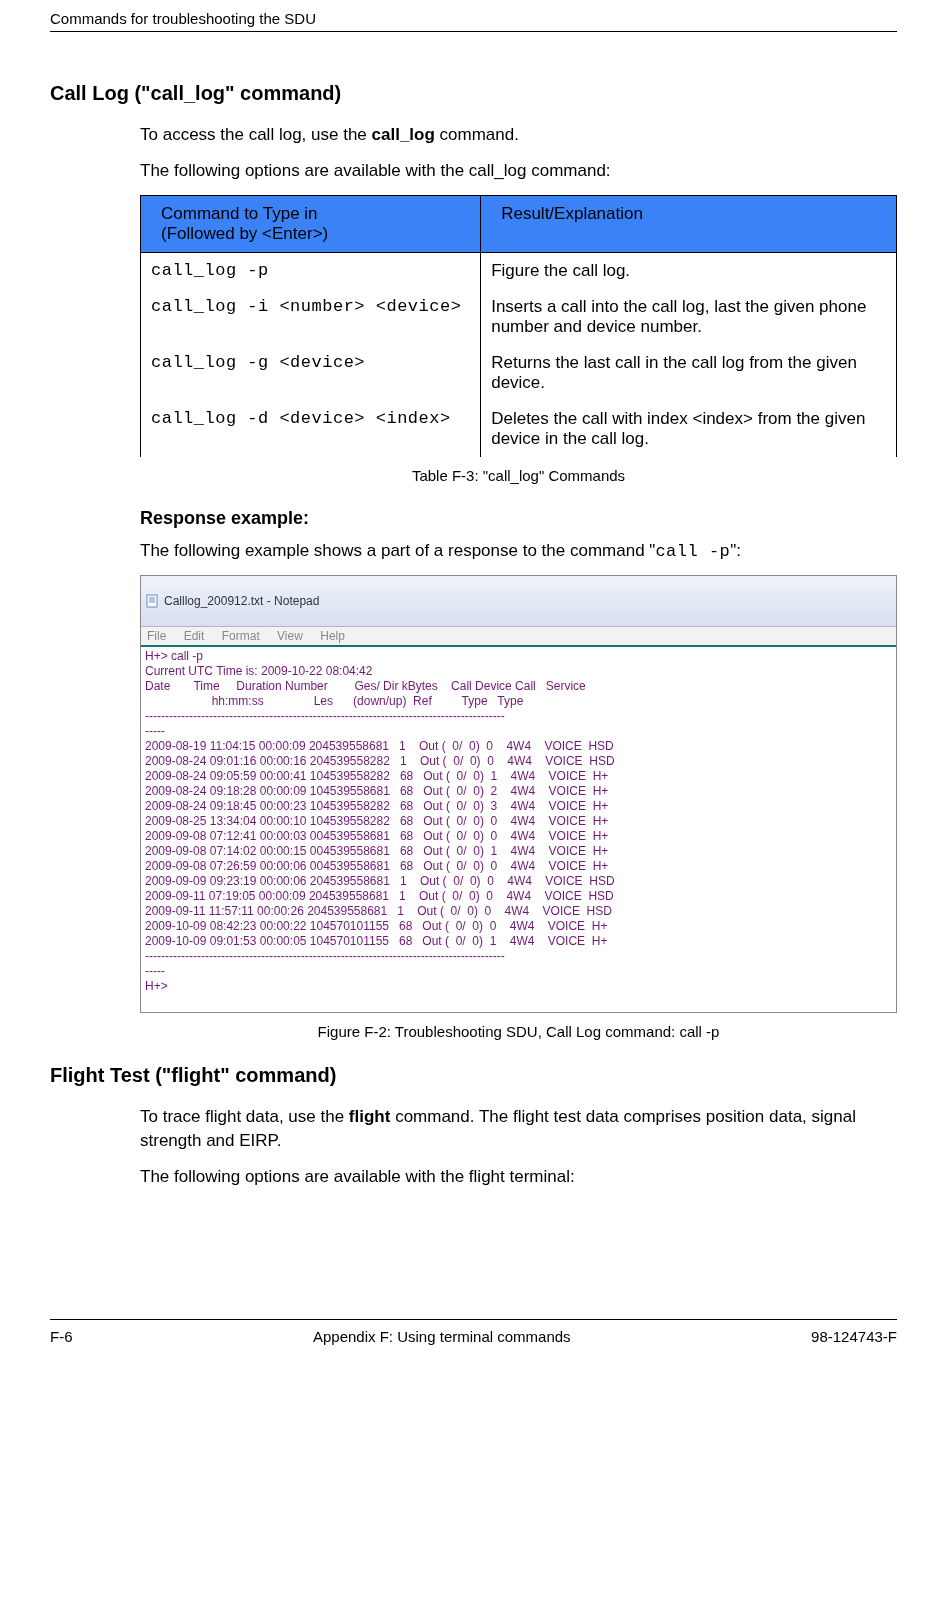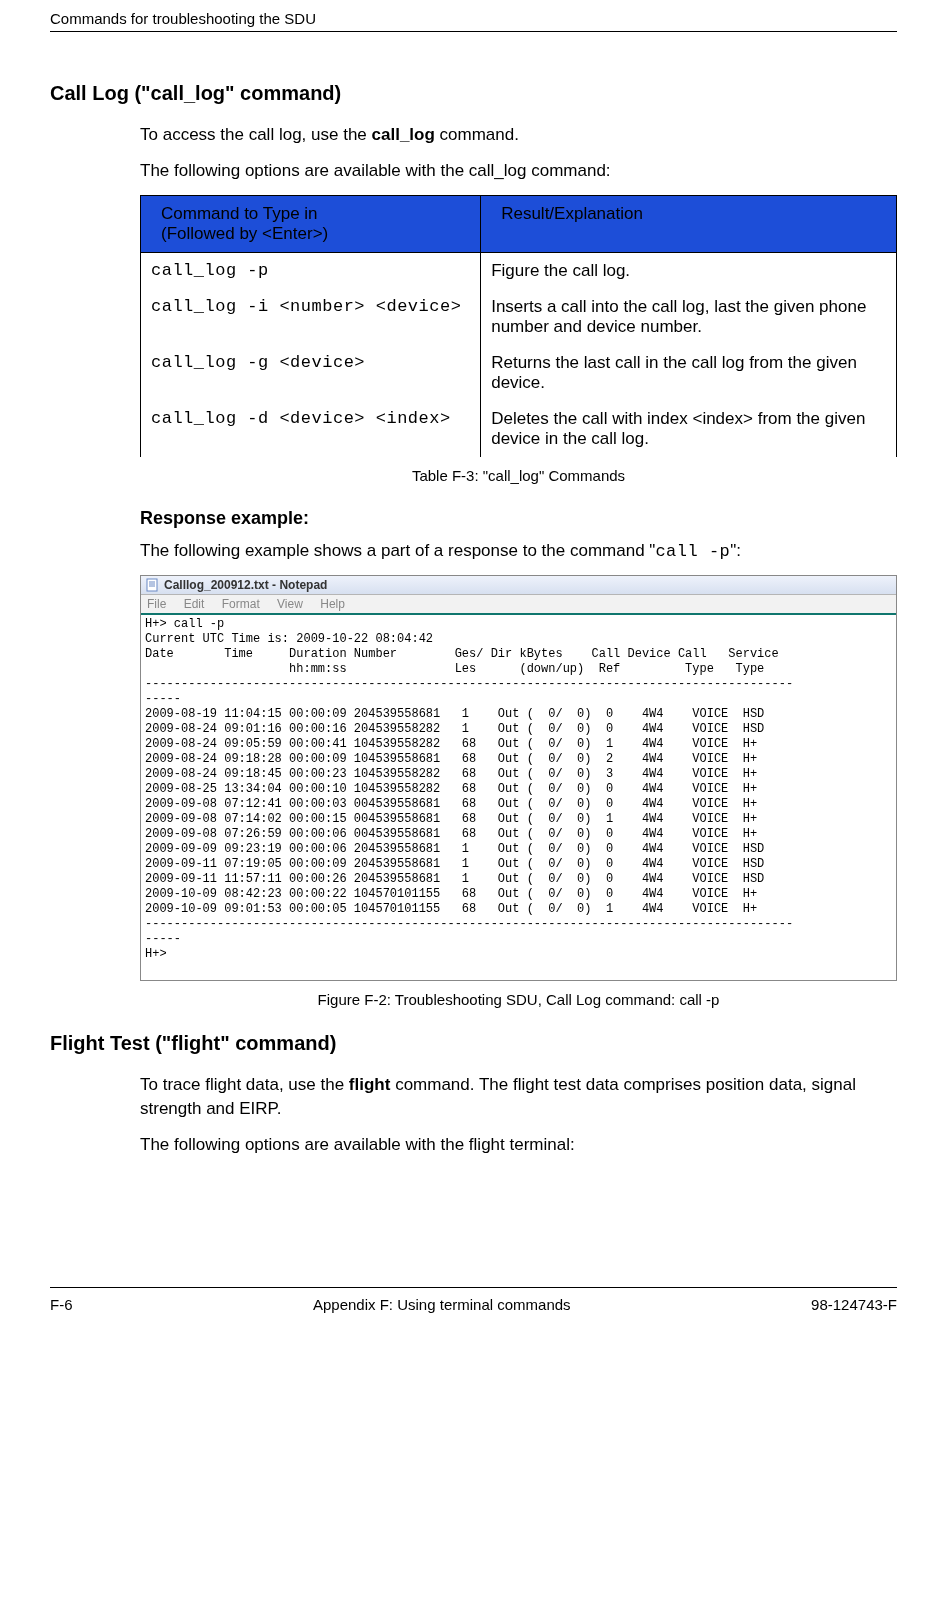--- a/index.html
+++ b/index.html
@@ -39,21 +39,21 @@
     width: 100%;
     margin-top: 8px;
     font-size: 17px;
   }
   table.cmd th, table.cmd td {
     text-align: left;
     vertical-align: top;
     padding: 8px 10px;
   }
   table.cmd th {
-    background: #1d4ed8;
+    background: #3b82f6;
     font-weight: normal;
     border: 1px solid #000;
     padding-left: 20px;
   }
   table.cmd td {
     border-left: 1px solid #000;
     border-right: 1px solid #000;
   }
   table.cmd tr.last td {
     border-bottom: 1px solid #000;
@@ -75,43 +75,42 @@
   .notepad {
     border: 1px solid #888;
     margin-top: 8px;
     font-size: 13px;
     background: #fff;
   }
   .np-title {
     background: linear-gradient(#eef2fb, #d7e0f0);
     display: flex;
     gap: 5px;
-    padding: 2px 4px;
+    padding: 18px 4px;
     font-size: 12px;
     color: #333;
     border-bottom: 1px solid #b5b5b5;
-    font-weight: bold;
   }
   .np-icon {
     width: 14px; height: 14px;
     display: inline-flex; align-items: center; justify-content: center;
   }
   .np-menu {
     background: #f2f2f2;
     color: #888;
     font-size: 12px;
     padding: 2px 6px;
     border-bottom: 2px solid #0f766e;
   }
   .np-menu span { margin-right: 14px; }
   .np-body {
-    font-family: Liberation Mono, monospace;
+    font-family: Liberation Sans, sans-serif;
     font-size: 12px;
     line-height: 1.25;
-    color: #000000;
+    color: #701a75;
     padding: 2px 4px 18px 4px;
     white-space: pre;
     overflow: hidden;
   }
   .footer {
     border-top: 1px solid #000;
     margin-top: 130px;
     padding: 8px 0 20px 0;
     display: flex;
     justify-content: space-between;

